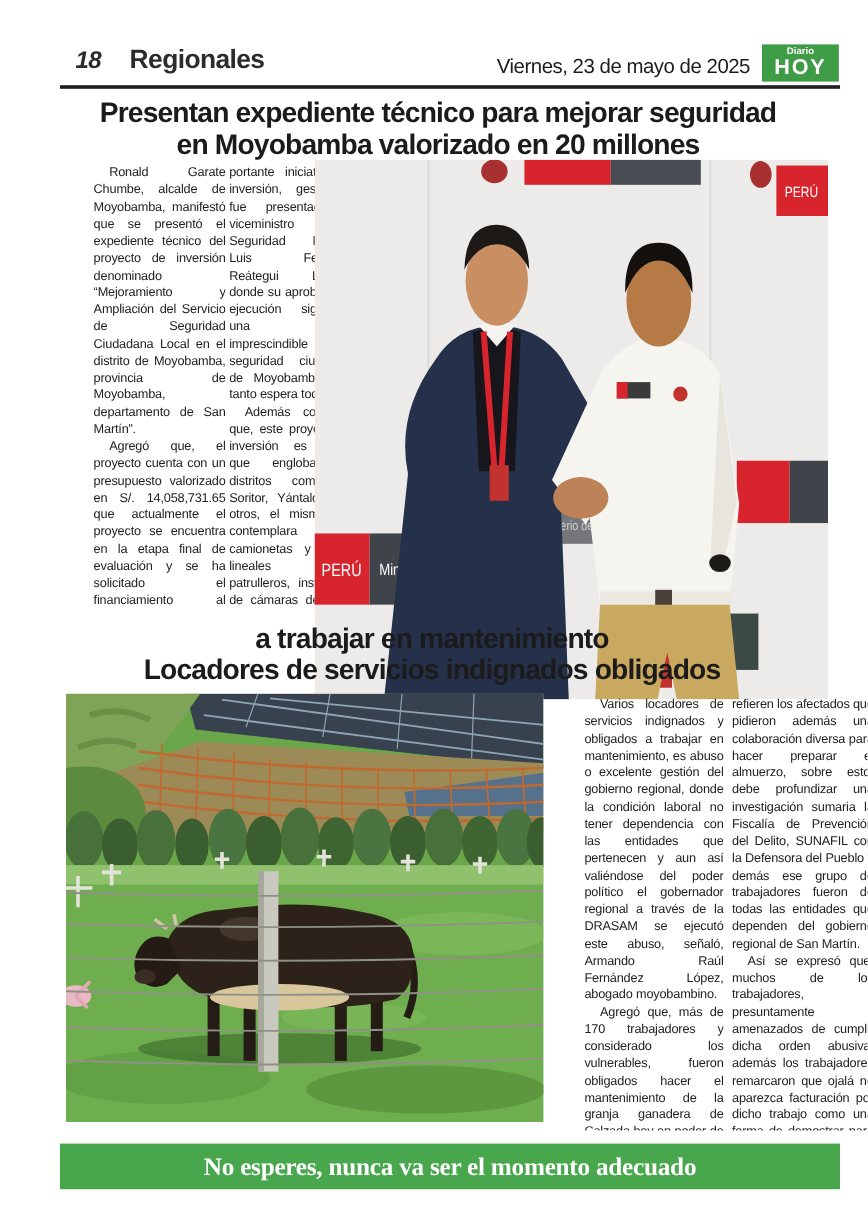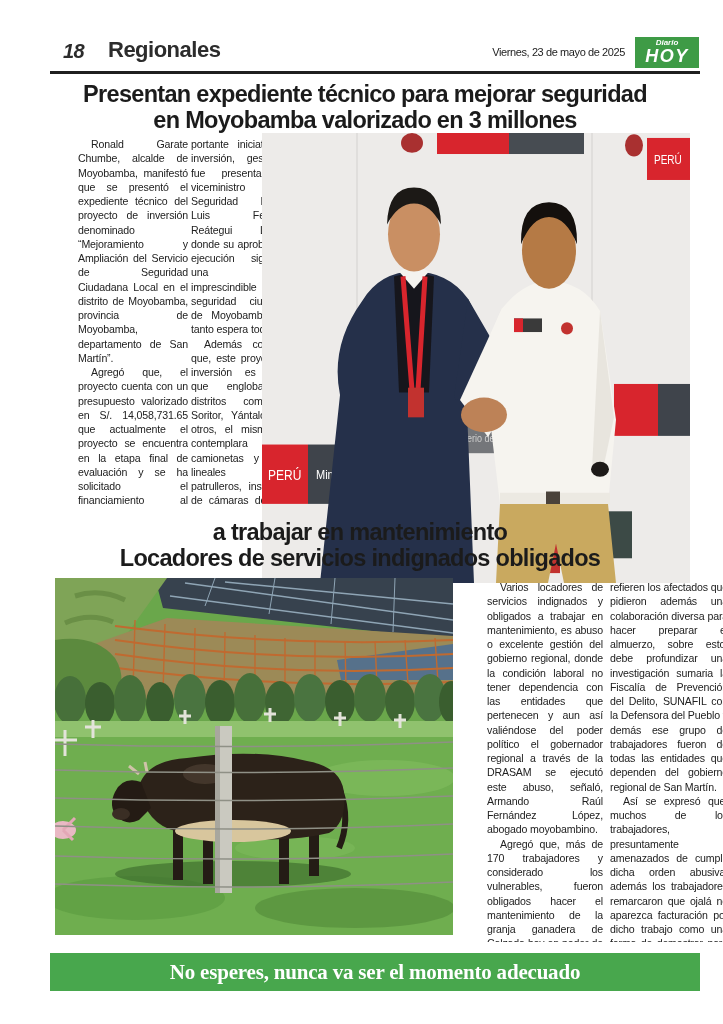--- a/index.html
+++ b/index.html
@@ -4,22 +4,22 @@
 <style>
   * { margin:0; padding:0; box-sizing:border-box; }
   html,body { background:#ffffff; }
   body {
     width:723px; height:1024px; position:relative; overflow:hidden;
     font-family:"Liberation Sans", sans-serif; color:#1e1e1e;
   }
   
   .page-num { position:absolute; left:63px; top:40px; font-size:20px; font-weight:bold; color:#2c2c2c; letter-spacing:-0.5px;font-style:italic; }
   .section-title { position:absolute; left:108px; top:37px; font-size:22px; font-weight:bold; color:#2c2c2c; letter-spacing:-0.5px; }
-  .date-line { position:absolute; left:380px; top:46px; width:245px; text-align:right; font-size:11px; color:#1c1c1c; letter-spacing:-0.4px; }
-  .logo { position:absolute; left:635px; top:37px; width:64px; height:31px; background:#3e9b46; color:#fff; text-align:center;font-style:italic; }
+  .date-line { position:absolute; left:380px; top:46px; width:245px; text-align:right; font-size:17px; color:#1c1c1c; letter-spacing:-0.4px; }
+  .logo { position:absolute; left:635px; top:37px; width:64px; height:31px; background:#3e9b46; color:#fff; text-align:center; }
   .logo .logo-top { font-size:8px; line-height:9px; font-weight:bold; padding-top:1px; }
   .logo .logo-main { font-size:18px; line-height:18px; font-weight:bold; letter-spacing:1.5px; }
   .masthead-rule { position:absolute; left:50px; top:71px; width:650px; height:3px; background:#1f1f1f; }
 
   
   .headline { position:absolute; text-align:center; font-weight:bold; color:#1b1b1b; letter-spacing:-0.7px; }
   .headline-1 { left:60px; top:81px; width:610px; font-size:23.5px; line-height:26px; }
   .headline-2 { left:70px; top:519px; width:580px; font-size:23.5px; line-height:26px; }
 
   
@@ -48,21 +48,21 @@
 <div class="section-title">Regionales</div>
 <div class="date-line">Viernes, 23 de mayo de 2025</div>
 <div class="logo">
   <div class="logo-top">Diario</div>
   <div class="logo-main">HOY</div>
 </div>
 <div class="masthead-rule"></div>
 
 <div class="headline headline-1">
   <div>Presentan expediente técnico para mejorar seguridad</div>
-  <div>en Moyobamba  valorizado en 3 millones</div>
+  <div>en Moyobamba  valorizado en 20 millones</div>
 </div>
 
 <div class="col a1c1">
   <p class="indent">Ronald Garate Chumbe, alcalde de Moyobamba, manifestó que se presentó el expediente técnico del proyecto de inversión denominado “Mejoramiento y Ampliación del Servicio de Seguridad Ciudadana Local en el distrito de Moyobamba, provincia de Moyobamba, departamento de San Martín”.</p>
   <p class="indent">Agregó que, el proyecto cuenta con un presupuesto valorizado en S/. 14,058,731.65 que actualmente el proyecto se encuentra en la etapa final de evaluación y se ha solicitado el financiamiento al Ministerio del Interior, que al concretarse permitirá mejorar la seguridad de una ciudad en crecimiento poblacional.</p>
 
 </div>
 <div class="col a1c2">
   <p>portante iniciativa de inversión, gestionada fue presentada al viceministro de Seguridad Pública, Luis Fernando Reátegui Lazarte, donde su aprobación y ejecución significará una mejora imprescindible en la seguridad ciudadana de Moyobamba, que tanto espera todos.</p>
   <p class="indent">Además consideró que, este proyecto de inversión es macro que englobará a distritos como de Soritor, Yántalo entre otros, el mismo que contemplara camionetas y motos lineales para patrulleros, instalación de cámaras de video de vigilancia con mayor resolución e implementación de centro de monitoreo entre otros. (Jorge Canales)</p>

